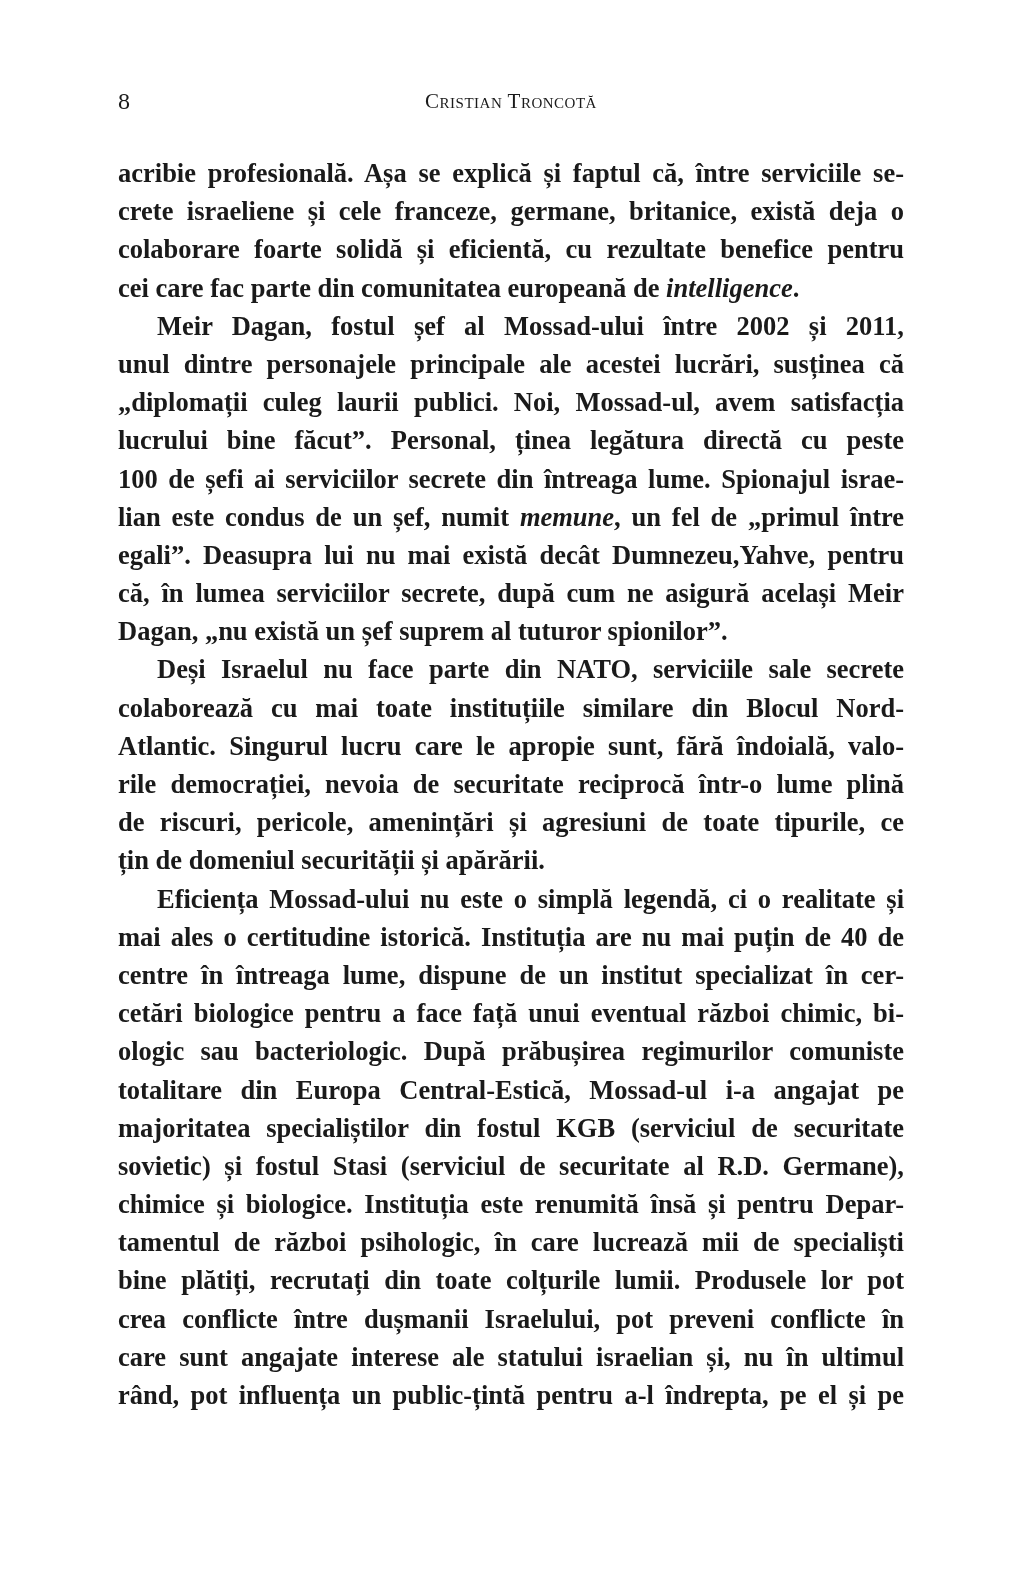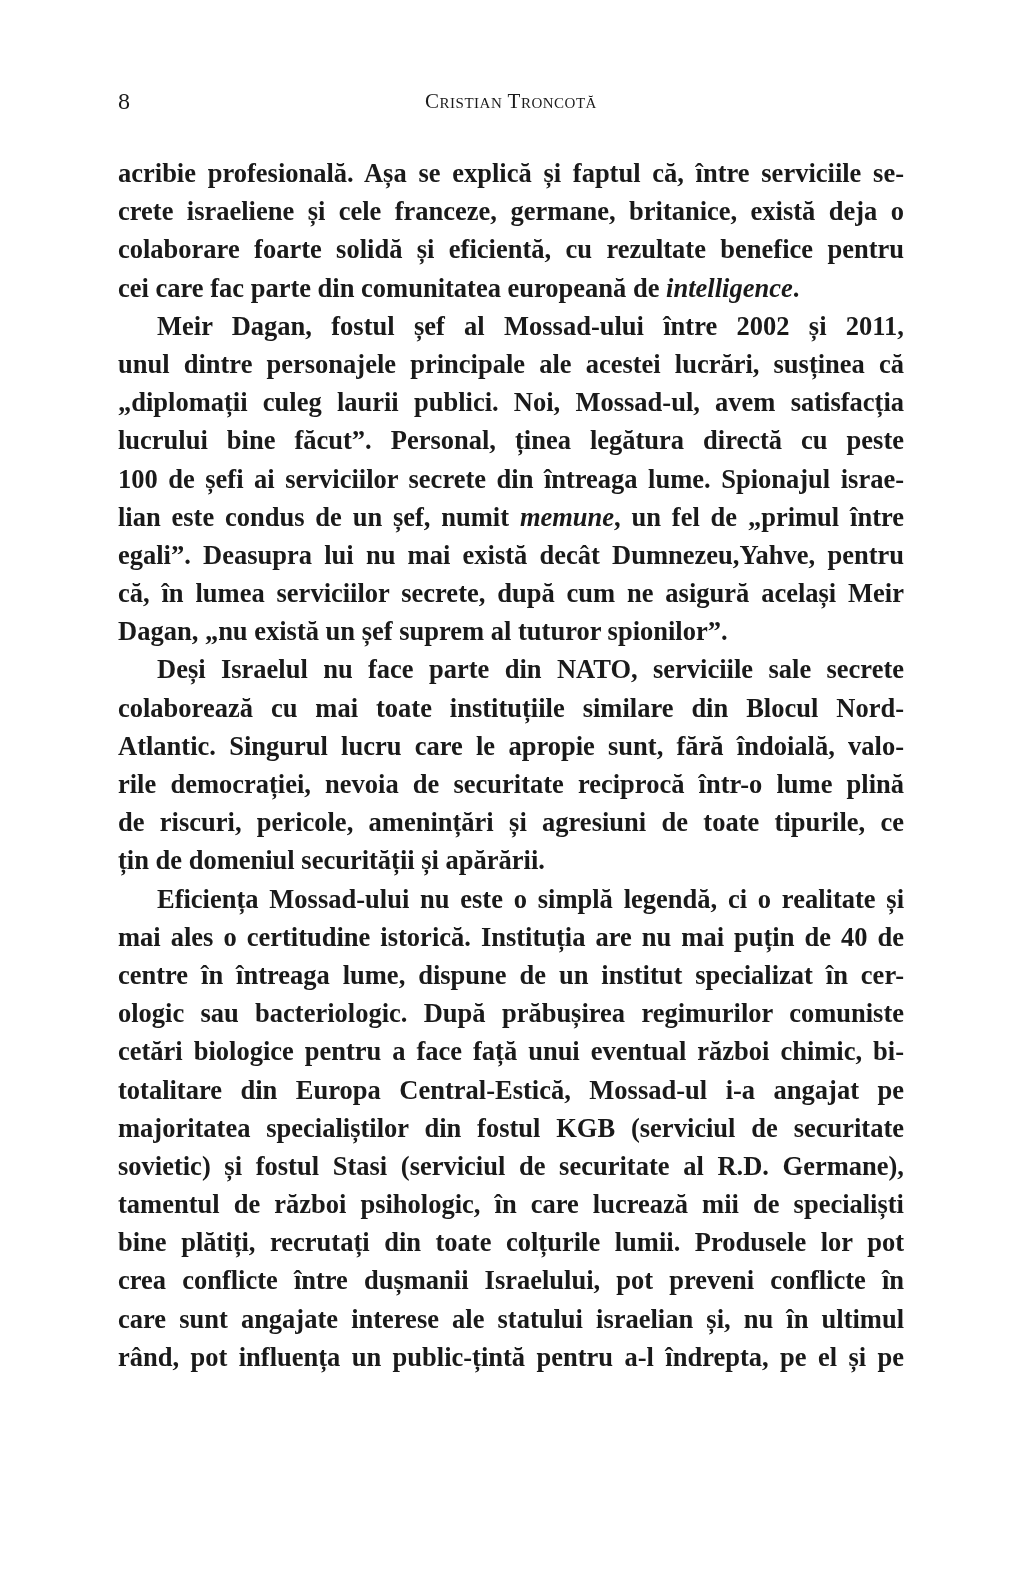--- a/index.html
+++ b/index.html
@@ -51,24 +51,25 @@
     <div class="line">Atlantic. Singurul lucru care le apropie sunt, fără îndoială, valo-</div>
     <div class="line">rile democrației, nevoia de securitate reciprocă într-o lume plină</div>
     <div class="line">de riscuri, pericole, amenințări și agresiuni de toate tipurile, ce</div>
     <div class="line last">țin de domeniul securității și apărării.</div>
   </div>
 
   <div>
     <div class="line indent">Eficiența Mossad-ului nu este o simplă legendă, ci o realitate și</div>
     <div class="line">mai ales o certitudine istorică. Instituția are nu mai puțin de 40 de</div>
     <div class="line">centre în întreaga lume, dispune de un institut specializat în cer-</div>
+    <div class="line">cetări biologice pentru a face față unui eventual război chimic, bi-</div>
     <div class="line">ologic sau bacteriologic. După prăbușirea regimurilor comuniste</div>
-    <div class="line">cetări biologice pentru a face față unui eventual război chimic, bi-</div>
     <div class="line">totalitare din Europa Central-Estică, Mossad-ul i-a angajat pe</div>
     <div class="line">majoritatea specialiștilor din fostul KGB (serviciul de securitate</div>
     <div class="line">sovietic) și fostul Stasi (serviciul de securitate al R.D. Germane),</div>
+    <div class="line">chimice și biologice. Instituția este renumită însă și pentru Depar-</div>
     <div class="line">tamentul de război psihologic, în care lucrează mii de specialiști</div>
     <div class="line">bine plătiți, recrutați din toate colțurile lumii. Produsele lor pot</div>
     <div class="line">crea conflicte între dușmanii Israelului, pot preveni conflicte în</div>
     <div class="line">care sunt angajate interese ale statului israelian și, nu în ultimul</div>
     <div class="line">rând, pot influența un public-țintă pentru a-l îndrepta, pe el și pe</div>
   </div>
 </div>
 
 </body></html>

